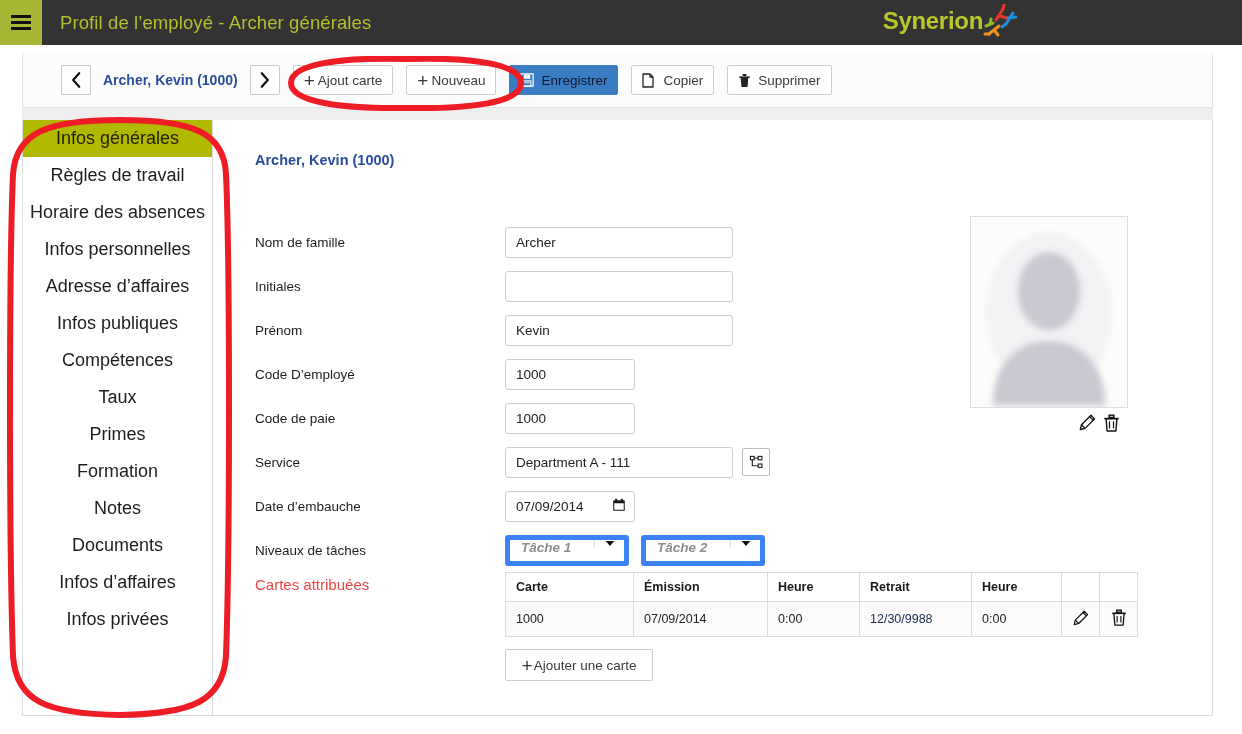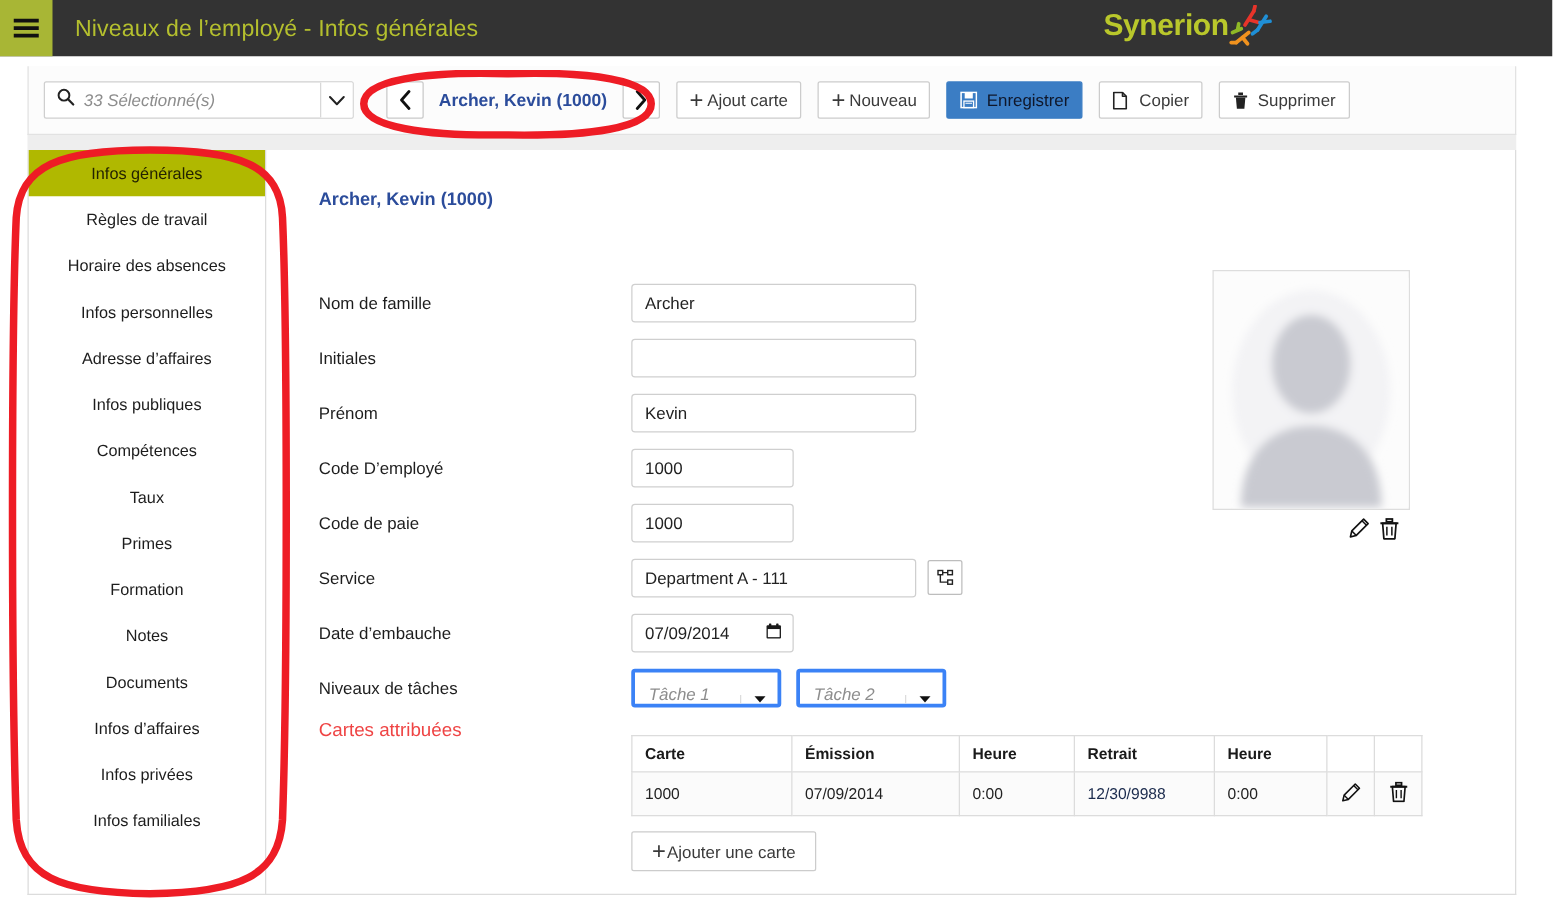--- a/index.html
+++ b/index.html
@@ -89,21 +89,21 @@
     position: absolute; left: 22px; top: 108px; width: 1191px; height: 12px;
     background: #eeeeee;
   }
   .sidebar {
     position: absolute; left: 22px; top: 120px; width: 190px; height: 596px;
     background: #ffffff; border: 1px solid #dcdcdc; border-right: none;
     border-top: none;
   }
   .side-item {
     height: 37px; display: flex; align-items: center; justify-content: center;
-    font-size: 13px; color: #1d1d1d; cursor: pointer; text-align: center;
+    font-size: 18px; color: #1d1d1d; cursor: pointer; text-align: center;
     padding: 0 6px;
   }
   .side-item.active { background: #b0b800; color: #232300; }
 
   .main-panel {
     position: absolute; left: 212px; top: 120px; width: 1001px; height: 596px;
     background: #ffffff; border: 1px solid #dcdcdc; border-top: none;
   }
   .record-title {
     color: #2b4c9b; font-size: 14.5px; font-weight: bold;
@@ -123,23 +123,24 @@
   }
   .inp.w-wide { width: 228px; }
   .inp.w-mid  { width: 130px; }
   .inp.w-date { width: 130px; justify-content: space-between; padding-right: 8px; }
   .tree-btn {
     width: 28px; height: 28px; border: 1px solid #bdbdbd; background:#fff;
     margin-left: 9px; display:flex; align-items:center; justify-content:center;
     border-radius: 2px; cursor: pointer;
   }
   .ddl {
-    display: flex; align-items: flex-end; height: 31px;
-    border: 3px solid #3b82f6; border-radius: 3px; background:#fff;
+    display: flex; align-items: flex-start; height: 31px;
+    border: 5px solid #3b82f6; border-radius: 3px; background:#fff;
     overflow: hidden;
+    font-weight: bold;
   }
   .ddl .ddl-text {
     width: 84px; display:flex; align-items:center; padding-left: 11px;
     font-size: 13.5px; font-style: italic; color: #8d8d8d;
   }
   .ddl .ddl-arrow {
     width: 30px; border-left: 1px solid #dcdcdc;
     display:flex; align-items:center; justify-content:center;
   }
   .ddl + .ddl { margin-left: 12px; }
@@ -150,21 +151,21 @@
     border: 1px solid #dddddd; background: #fcfcfc;
     display: flex; align-items: flex-end; justify-content: center; overflow: hidden;
   }
   .photo-actions {
     position: absolute; left: 757px; top: 294px; width: 158px;
     display: flex; justify-content: flex-end; gap: 7px; padding-right: 8px;
   }
   .icon-btn { cursor: pointer; display: inline-flex; }
 
   
-  .cards-area { position: absolute; left: 292px; top: 468px; }
+  .cards-area { position: absolute; left: 292px; top: 452px; }
   .cards-label {
     position: absolute; left: 42px; top: 456px; font-size: 15px; color:#ef4444;
   }
   table.cards {
     border-collapse: collapse; font-size: 12.5px; color: #222; background:#fff;
   }
   table.cards th {
     border: 1px solid #dcdcdc; background: #ffffff; font-weight: bold;
     text-align: left; padding: 7px 10px; height: 27px; color:#1a1a1a;
     font-size: 12.5px;
@@ -197,21 +198,21 @@
 <div id="app">
 
   <div class="header">
     <div class="hamburger-box">
       <div class="hamburger-bars">
         <span></span>
           <span></span>
           <span></span>
       </div>
     </div>
-    <div class="header-title">Niveaux de l’employé - Infos générales</div>
+    <div class="header-title">Profil de l’employé - Archer générales</div>
 
     <div class="logo-wrap">
       <div class="logo-text">Synerion</div>
       <svg class="logo-mark" width="40" height="36" viewBox="0 0 40 36">
         <g stroke-width="3" stroke-linecap="round" fill="none">
           <g stroke="#e8342a">
             <line x1="16" y1="16" x2="23" y2="5"></line>
             <line x1="20" y1="12" x2="27" y2="14"></line>
             <line x1="23" y1="5" x2="24" y2="1"></line>
           </g>
@@ -229,34 +230,20 @@
             <line x1="6" y1="22" x2="13" y2="19"></line>
             <line x1="10" y1="20" x2="11" y2="15"></line>
           </g>
         </g>
       </svg>
     </div>
   </div>
 
   <div class="toolbar">
 
-    <div class="search-box">
-      <span class="search-icon">
-        <svg width="15" height="15" viewBox="0 0 16 16">
-          <circle cx="6.6" cy="6.6" r="4.6" stroke="#222" stroke-width="1.7" fill="none"></circle>
-          <line x1="10.1" y1="10.1" x2="14.5" y2="14.5" stroke="#222" stroke-width="1.9" stroke-linecap="round"></line>
-        </svg>
-      </span>
-      <span class="search-text">33 Sélectionné(s)</span>
-      <span class="search-caret">
-        <svg width="13" height="9" viewBox="0 0 13 9">
-            <path d="M1 1.6 L6.5 7.4 L12 1.6" stroke="#222" stroke-width="1.6" fill="none" stroke-linecap="round" stroke-linejoin="round"></path>
-          </svg>
-      </span>
-    </div>
 
     <div class="nav-group">
       <div class="nav-arrow">
         <svg width="11" height="16" viewBox="0 0 11 16">
             <path d="M8.2 1.2 L2.2 8 L8.2 14.8" stroke="#111" stroke-width="2.2" fill="none" stroke-linecap="round" stroke-linejoin="round"></path>
           </svg>
       </div>
       <div class="nav-name">Archer, Kevin (1000)</div>
       <div class="nav-arrow">
         <svg width="11" height="16" viewBox="0 0 11 16">
@@ -346,23 +333,20 @@
         <span>Notes</span>
       </div>
     <div class="side-item">
         <span>Documents</span>
       </div>
     <div class="side-item">
         <span>Infos d’affaires</span>
       </div>
     <div class="side-item">
         <span>Infos privées</span>
-      </div>
-    <div class="side-item">
-        <span>Infos familiales</span>
       </div>
   </div>
 
   <div class="main-panel">
 
     <div class="record-title">Archer, Kevin (1000)</div>
 
     <div class="form-area">
 
       <div class="form-row">

